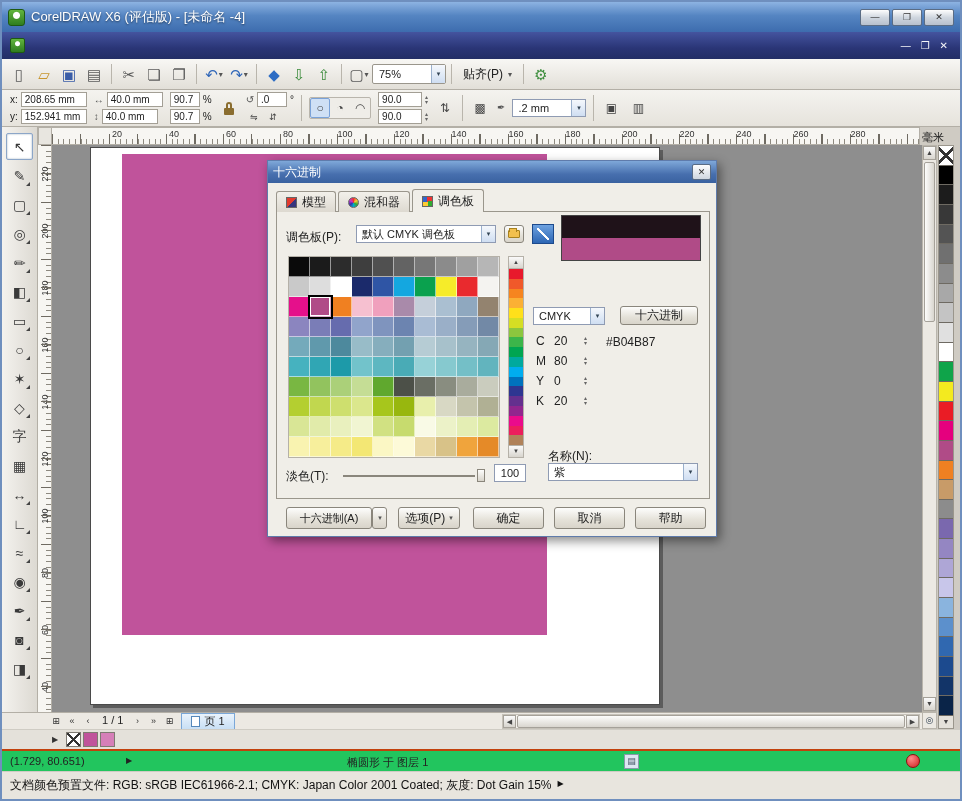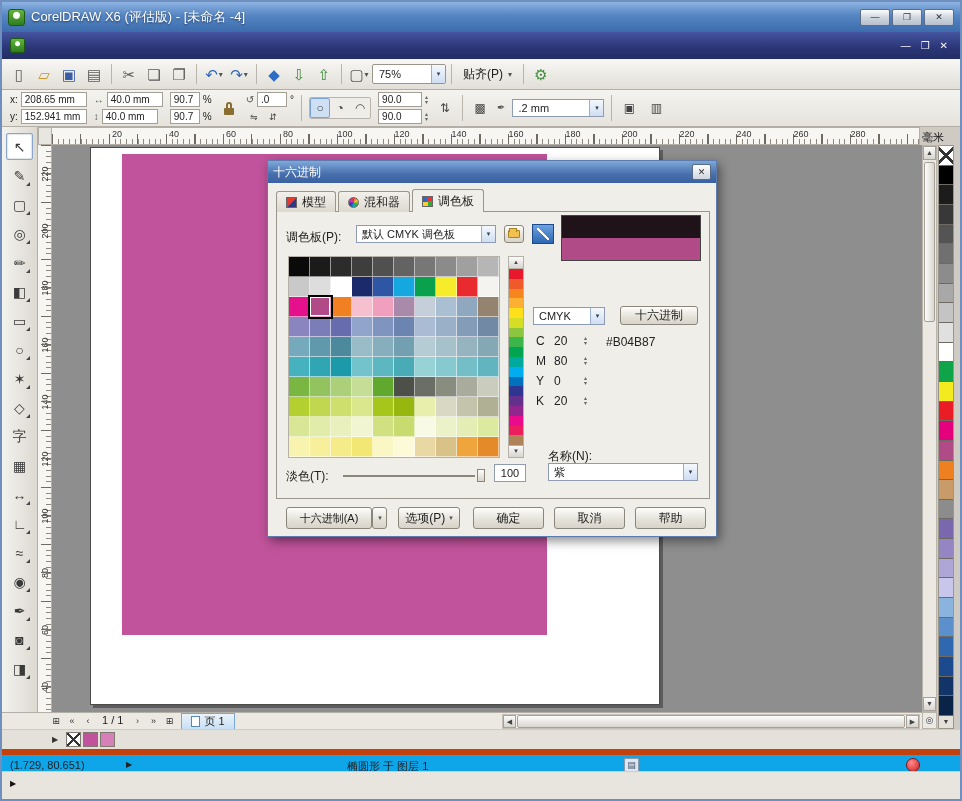--- a/index.html
+++ b/index.html
@@ -126,21 +126,21 @@
   .scroll-corner{position:absolute;left:920px;top:710px;width:15px;height:17px;background:#ece9e3;
     border:1px solid #b9b5ac;font-size:9px;text-align:center;line-height:15px;color:#345}
 
   .swatch-row{position:absolute;left:0;top:727px;width:100%;height:20px;background:#e4e1da;
     border-top:1px solid #cfccc4;display:flex;align-items:center;gap:2px;padding-left:50px}
   .sw-expand{font-size:8px;color:#333;margin-right:6px}
   .sw-cell{width:15px;height:15px;border:1px solid #7e7a72}
   .sw-none{background:linear-gradient(45deg,transparent 44%,#333 44% 56%,transparent 56%),
             linear-gradient(-45deg,transparent 44%,#333 44% 56%,transparent 56%),#fff}
 
-  .statusbar{position:absolute;left:0;top:747px;width:100%;height:22px;background:#0ea5e9;border-top:6px solid #c2410c;font-size:11px}
+  .statusbar{position:absolute;left:0;top:747px;width:100%;height:22px;background:#22c55e;border-top:2px solid #c2410c;font-size:11px}
   .status-coords{position:absolute;left:8px;top:4px}
   .status-expand{position:absolute;left:124px;top:5px;font-size:8px}
   .status-object{position:absolute;left:345px;top:4px}
   .status-doc-icon{position:absolute;left:622px;top:3px;width:15px;height:15px;border:1px solid #8899aa;
     background:#dde6f2;font-size:9px;text-align:center;line-height:13px;color:#456}
   .corel-status-icon{position:absolute;right:40px;top:3px;width:14px;height:14px;border-radius:50%;
     background:radial-gradient(circle at 35% 30%,#ff8a8a,#d02020);border:1px solid #8a1010}
 
   .infobar{position:absolute;left:0;top:769px;width:100%;height:30px;background:#e8e5de;border-top:1px solid #cfccc4;
     padding:5px 8px;font-size:12px;color:#111;display:flex;align-items:flex-start;gap:6px}
@@ -352,21 +352,21 @@
           <span class="mini-spin">
             <span>▴</span>
             <span>▾</span>
           </span>
         </div>
     </div>
     <span class="pbtn">⇅</span>
     <span class="psep"></span>
     <span class="pbtn">▩</span>
     <span class="picon">✒</span>
-    <span class="select" style="width:92px;height:18px">
+    <span class="select" style="width:74px;height:18px">
       <span>.2 mm</span>
       <span class="sel-arrow">▾</span>
     </span>
     <span class="psep"></span>
     <span class="pbtn">▣</span>
     <span class="pbtn">▥</span>
   </div>
 
   <div class="corner-box"></div>
   <div class="hruler" id="hruler">
@@ -538,20 +538,21 @@
 
   <div class="statusbar">
     <span class="status-coords">(1.729, 80.651)</span>
     <span class="status-expand">▶</span>
     <span class="status-object">椭圆形 于 图层 1</span>
     <span class="status-doc-icon">▤</span>
     <span class="corel-status-icon"></span>
   </div>
 
   <div class="infobar">
+    <span>文档颜色预置文件: RGB: sRGB IEC61966-2.1; CMYK: Japan Color 2001 Coated; 灰度: Dot Gain 15%</span>
     <span class="info-expand">▶</span>
   </div>
 
   <div class="dialog">
     <div class="dlg-titlebar">
       <span>十六进制</span>
       <span class="dlg-close">✕</span>
     </div>
     <div class="dlg-tabs">
       <div class="dlg-tab">

